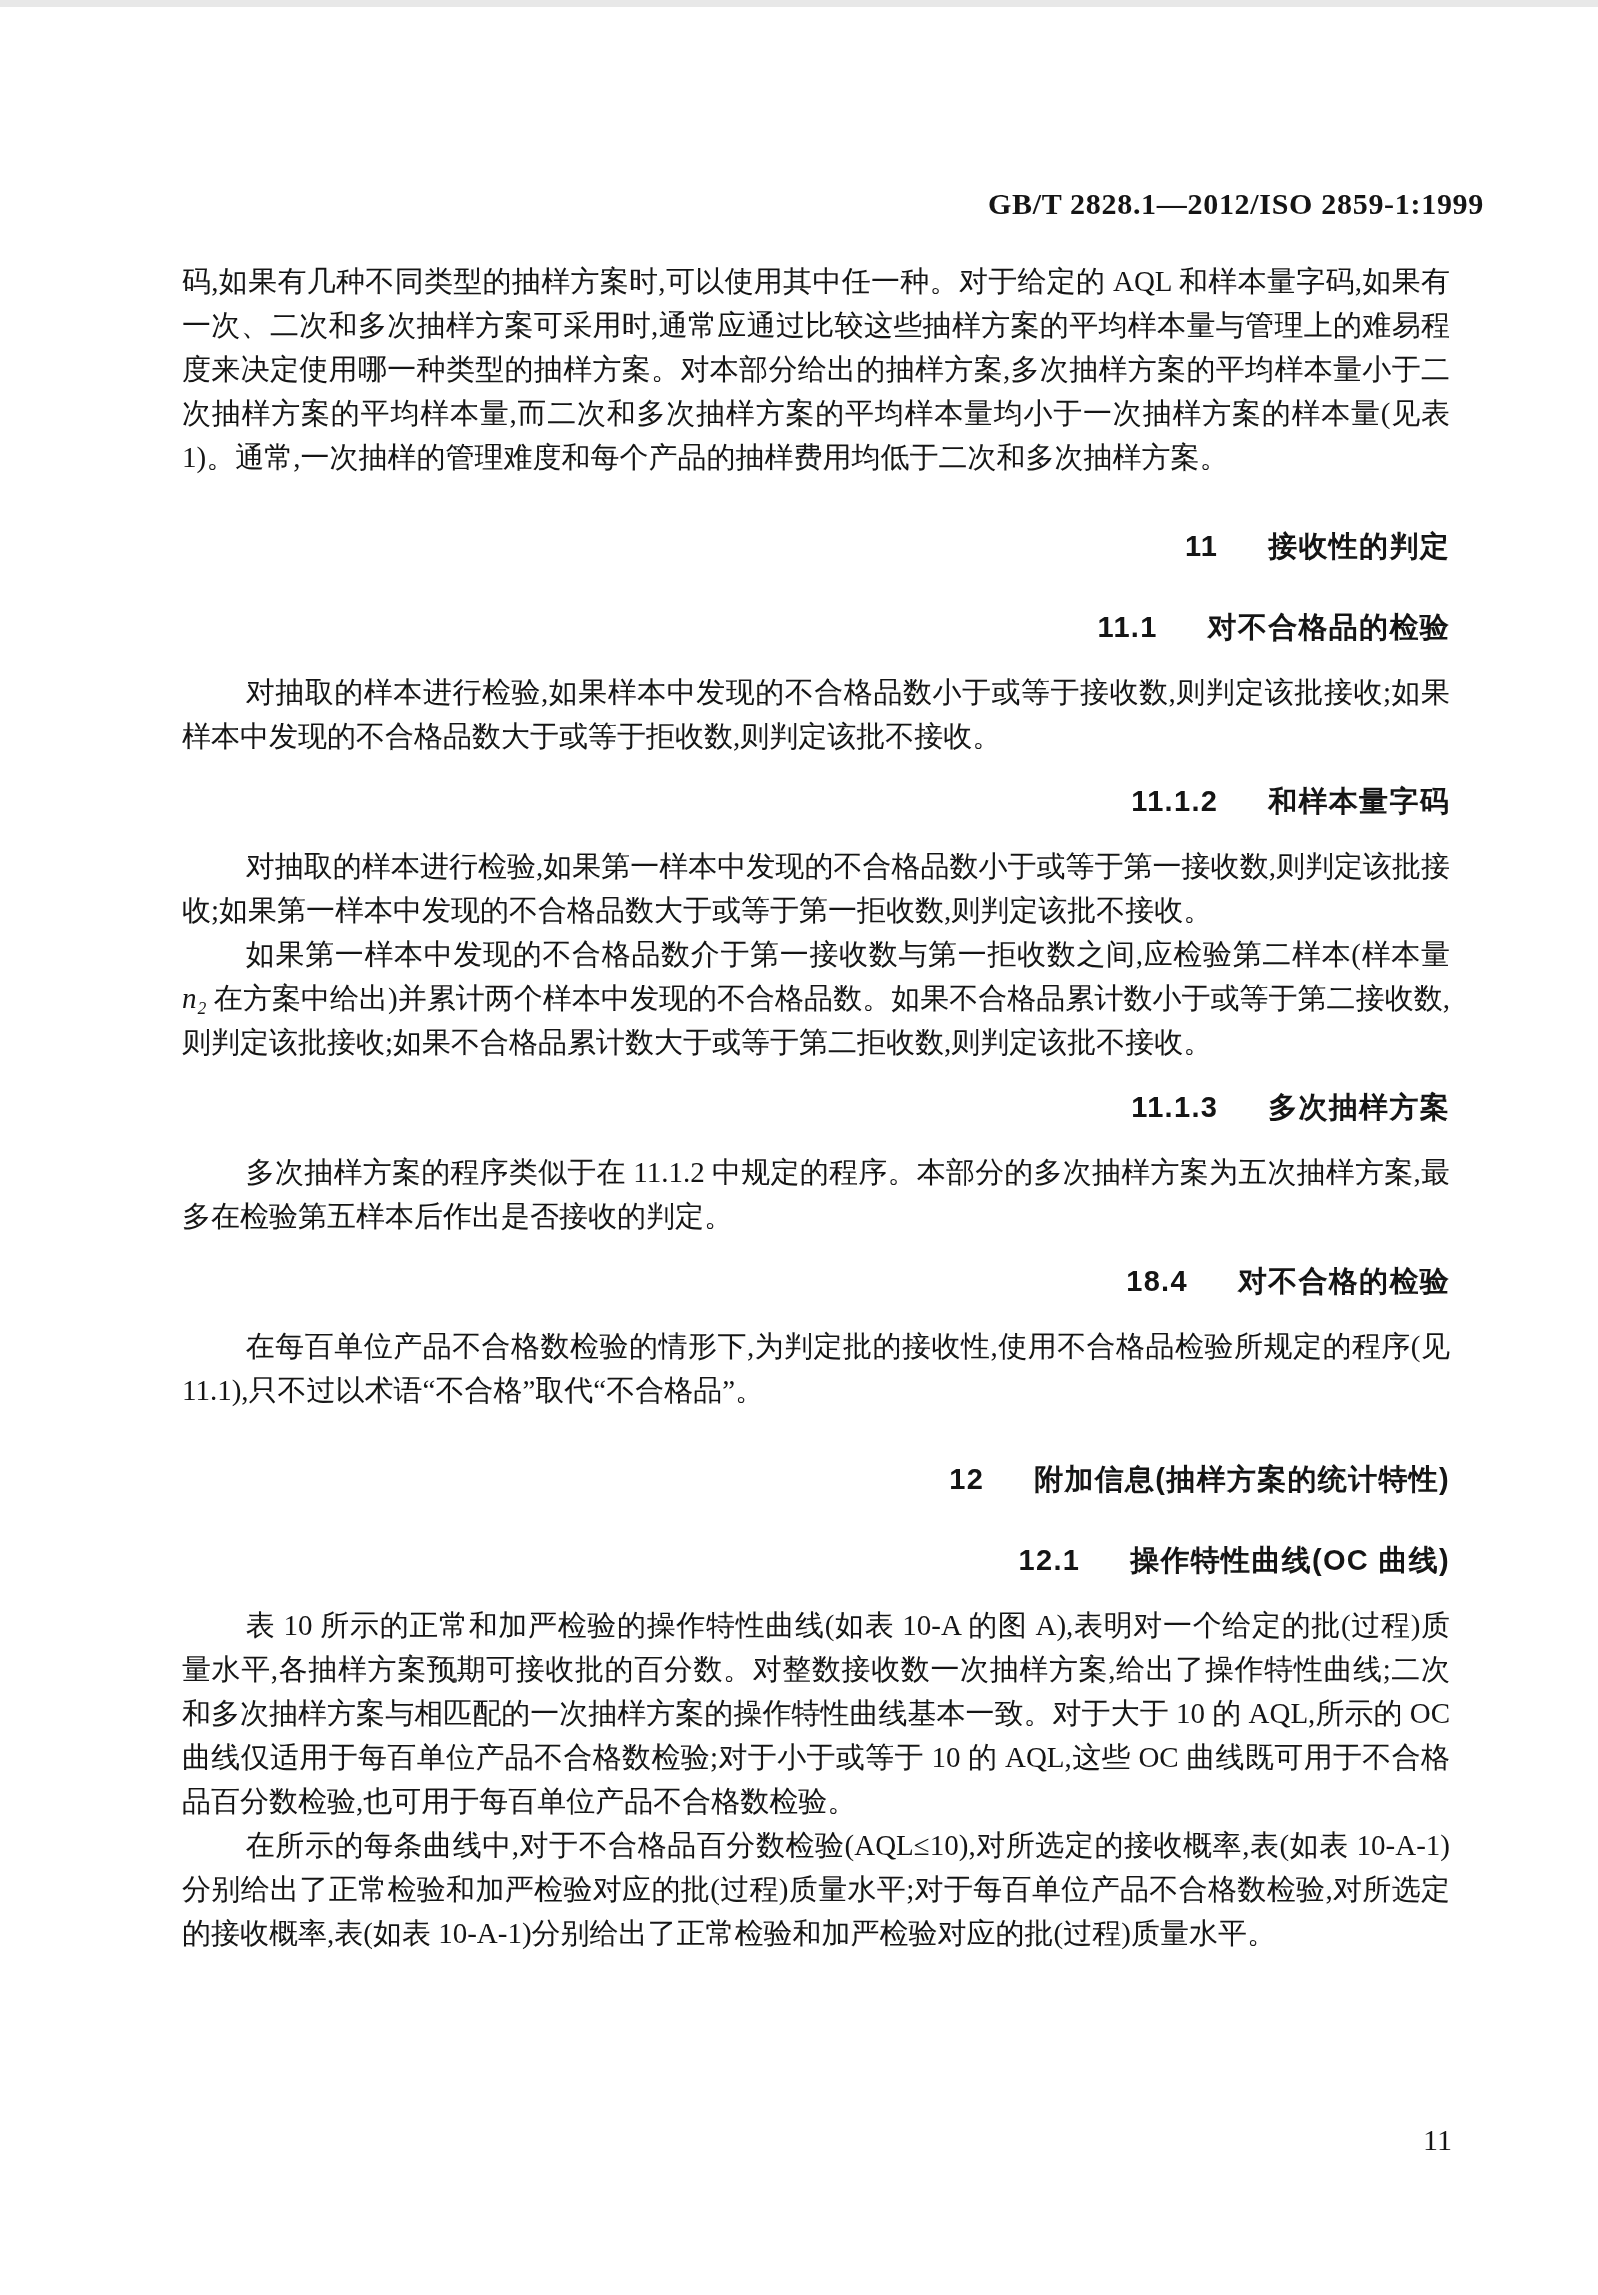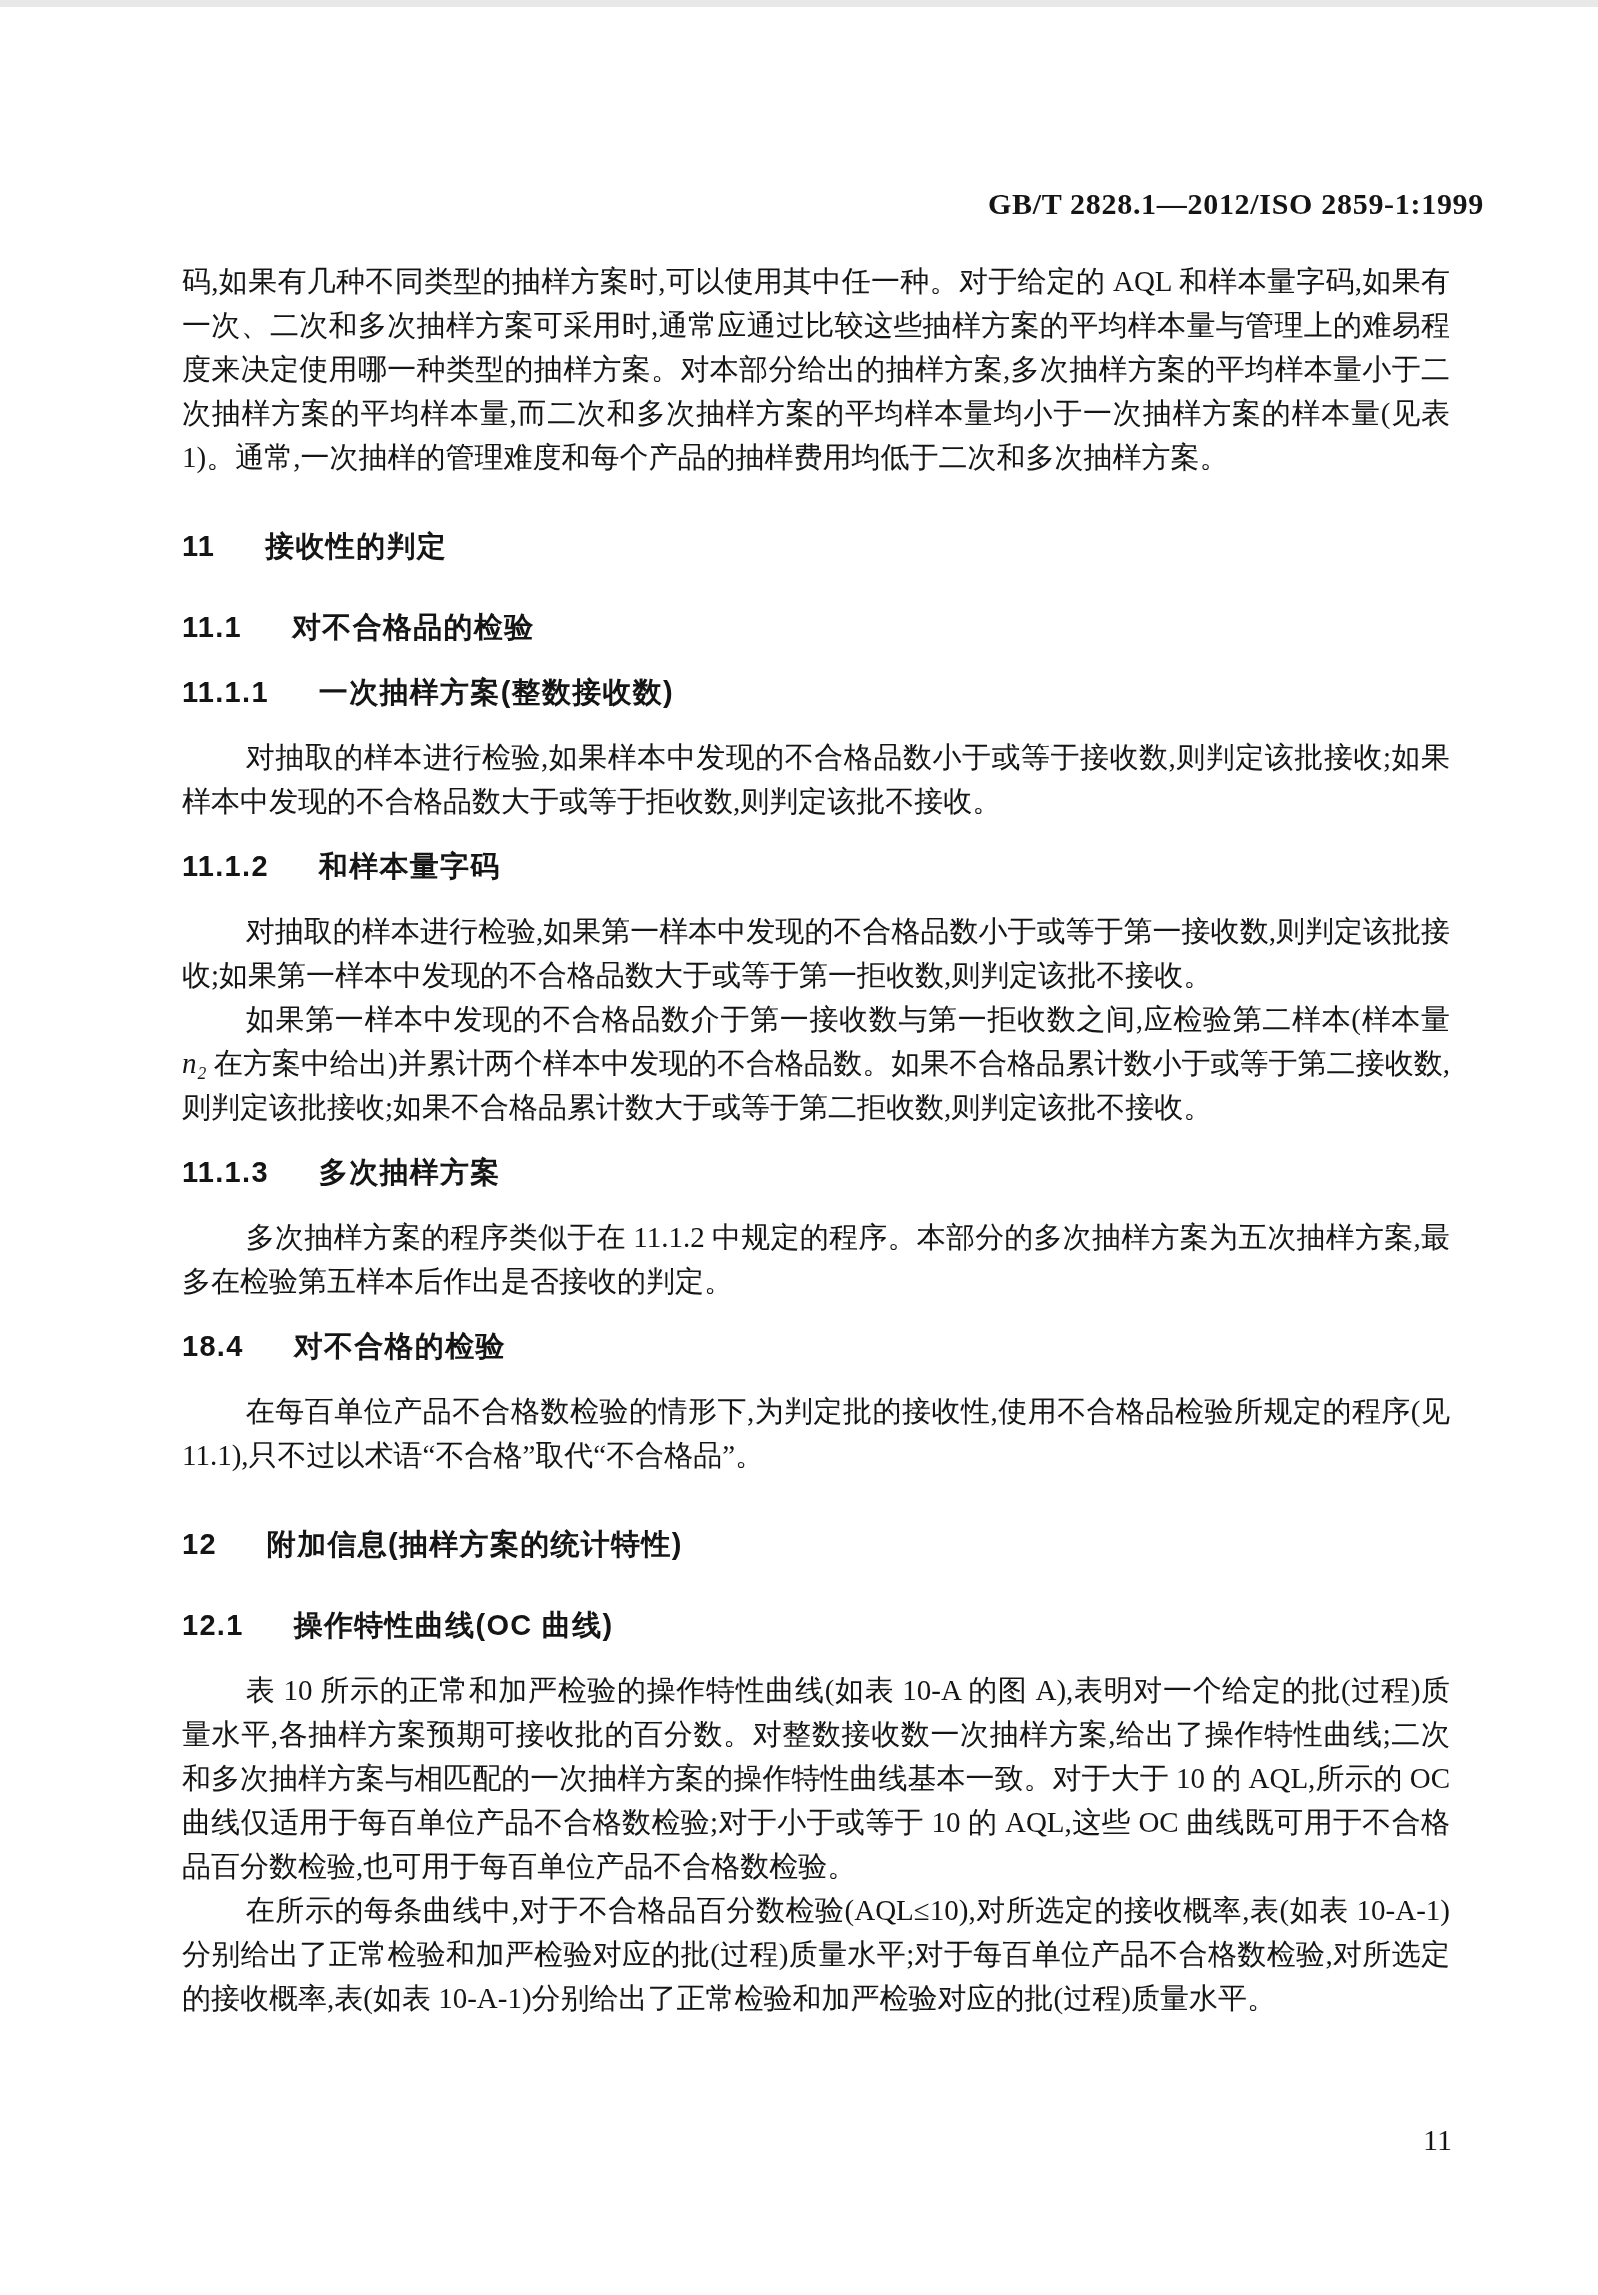--- a/index.html
+++ b/index.html
@@ -41,21 +41,21 @@
     text-indent: 2.2em;
   }
   .content p.no-indent {
     text-indent: 0;
   }
   .content h2, .content h3 {
     font-family: "Liberation Sans", "DejaVu Sans", sans-serif;
     font-size: 29px;
     font-weight: bold;
     line-height: 44px;
-    text-align: left;
+    text-align: right;
     letter-spacing: 1.3px;
   }
   .content h2 {
     margin: 45px 0 0 0;
     padding-bottom: 16px;
   }
   .content h3 {
     margin: 21px 0;
   }
   .h-num {
@@ -97,23 +97,20 @@
 
     <h2>
       <span class="h-num">11</span><span>接收性的判定</span>
     </h2>
 
     <h3>
       <span class="h-num">11.1</span><span>对不合格品的检验</span>
     </h3>
 
 
-    <h3>
-      <span class="h-num">11.1.1</span><span>一次抽样方案(整数接收数)</span>
-    </h3>
 
     <p>对抽取的样本进行检验,如果样本中发现的不合格品数小于或等于接收数,则判定该批接收;如果样本中发现的不合格品数大于或等于拒收数,则判定该批不接收。</p>
 
     <h3>
       <span class="h-num">11.1.2</span><span>和样本量字码</span>
     </h3>
 
     <p>对抽取的样本进行检验,如果第一样本中发现的不合格品数小于或等于第一接收数,则判定该批接收;如果第一样本中发现的不合格品数大于或等于第一拒收数,则判定该批不接收。</p>
 
     <p><span>如果第一样本中发现的不合格品数介于第一接收数与第一拒收数之间,应检验第二样本(样本量 </span><span class="var">n₂</span><span> 在方案中给出)并累计两个样本中发现的不合格品数。如果不合格品累计数小于或等于第二接收数,则判定该批接收;如果不合格品累计数大于或等于第二拒收数,则判定该批不接收。</span></p>

